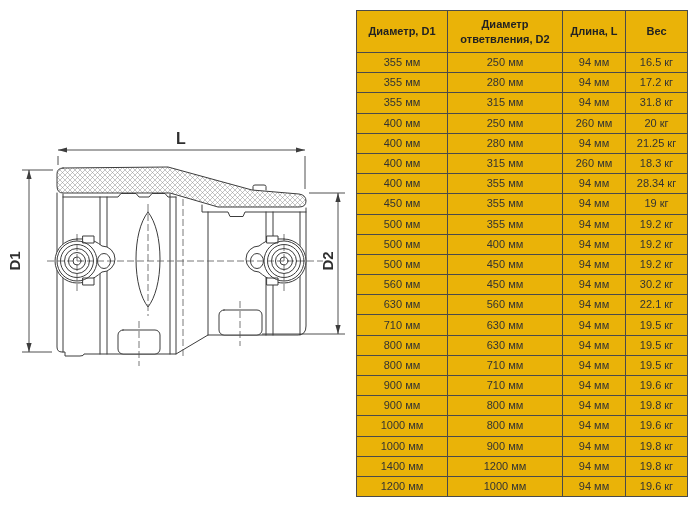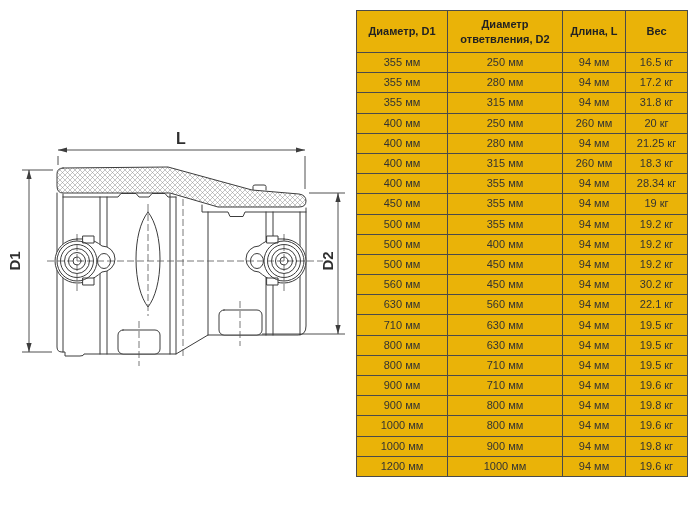--- a/index.html
+++ b/index.html
@@ -261,20 +261,26 @@
           <td>94 мм</td>
           <td>19.6 кг</td>
         </tr>
         <tr>
           <td>1000 мм</td>
           <td>900 мм</td>
           <td>94 мм</td>
           <td>19.8 кг</td>
         </tr>
         <tr>
+          <td>1400 мм</td>
+          <td>1200 мм</td>
+          <td>94 мм</td>
+          <td>19.8 кг</td>
+        </tr>
+        <tr>
           <td>1200 мм</td>
           <td>1000 мм</td>
           <td>94 мм</td>
           <td>19.6 кг</td>
         </tr>
       </tbody>
   </table>
 
 </div>
 

